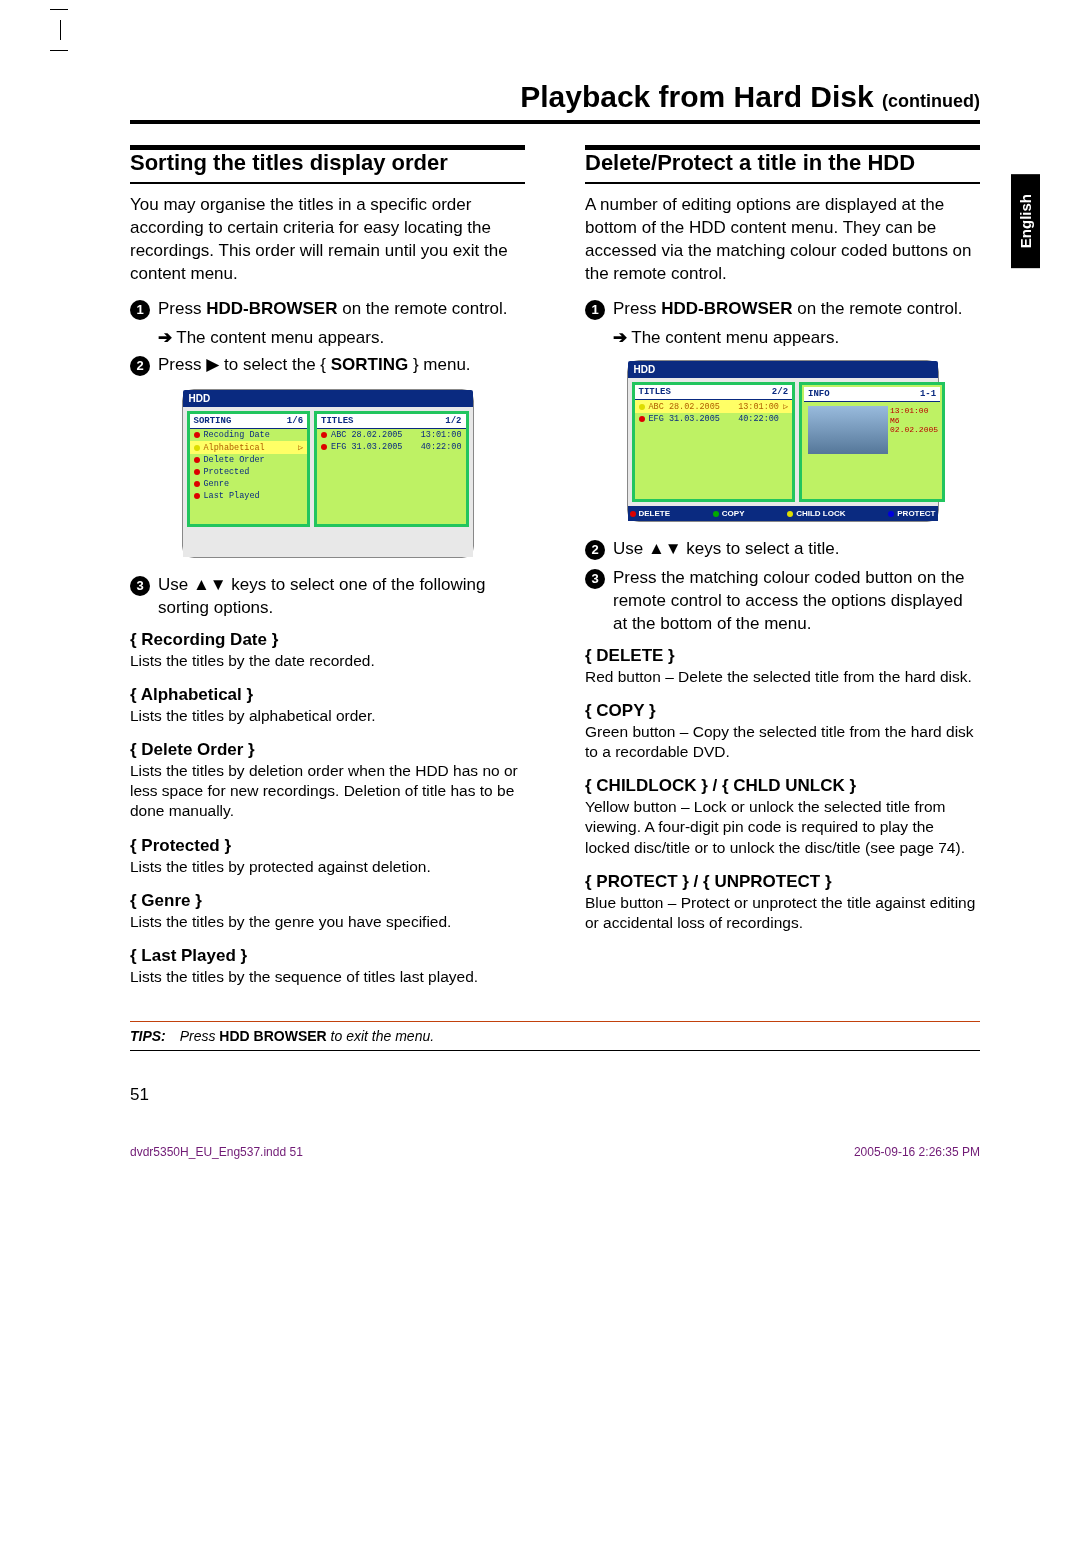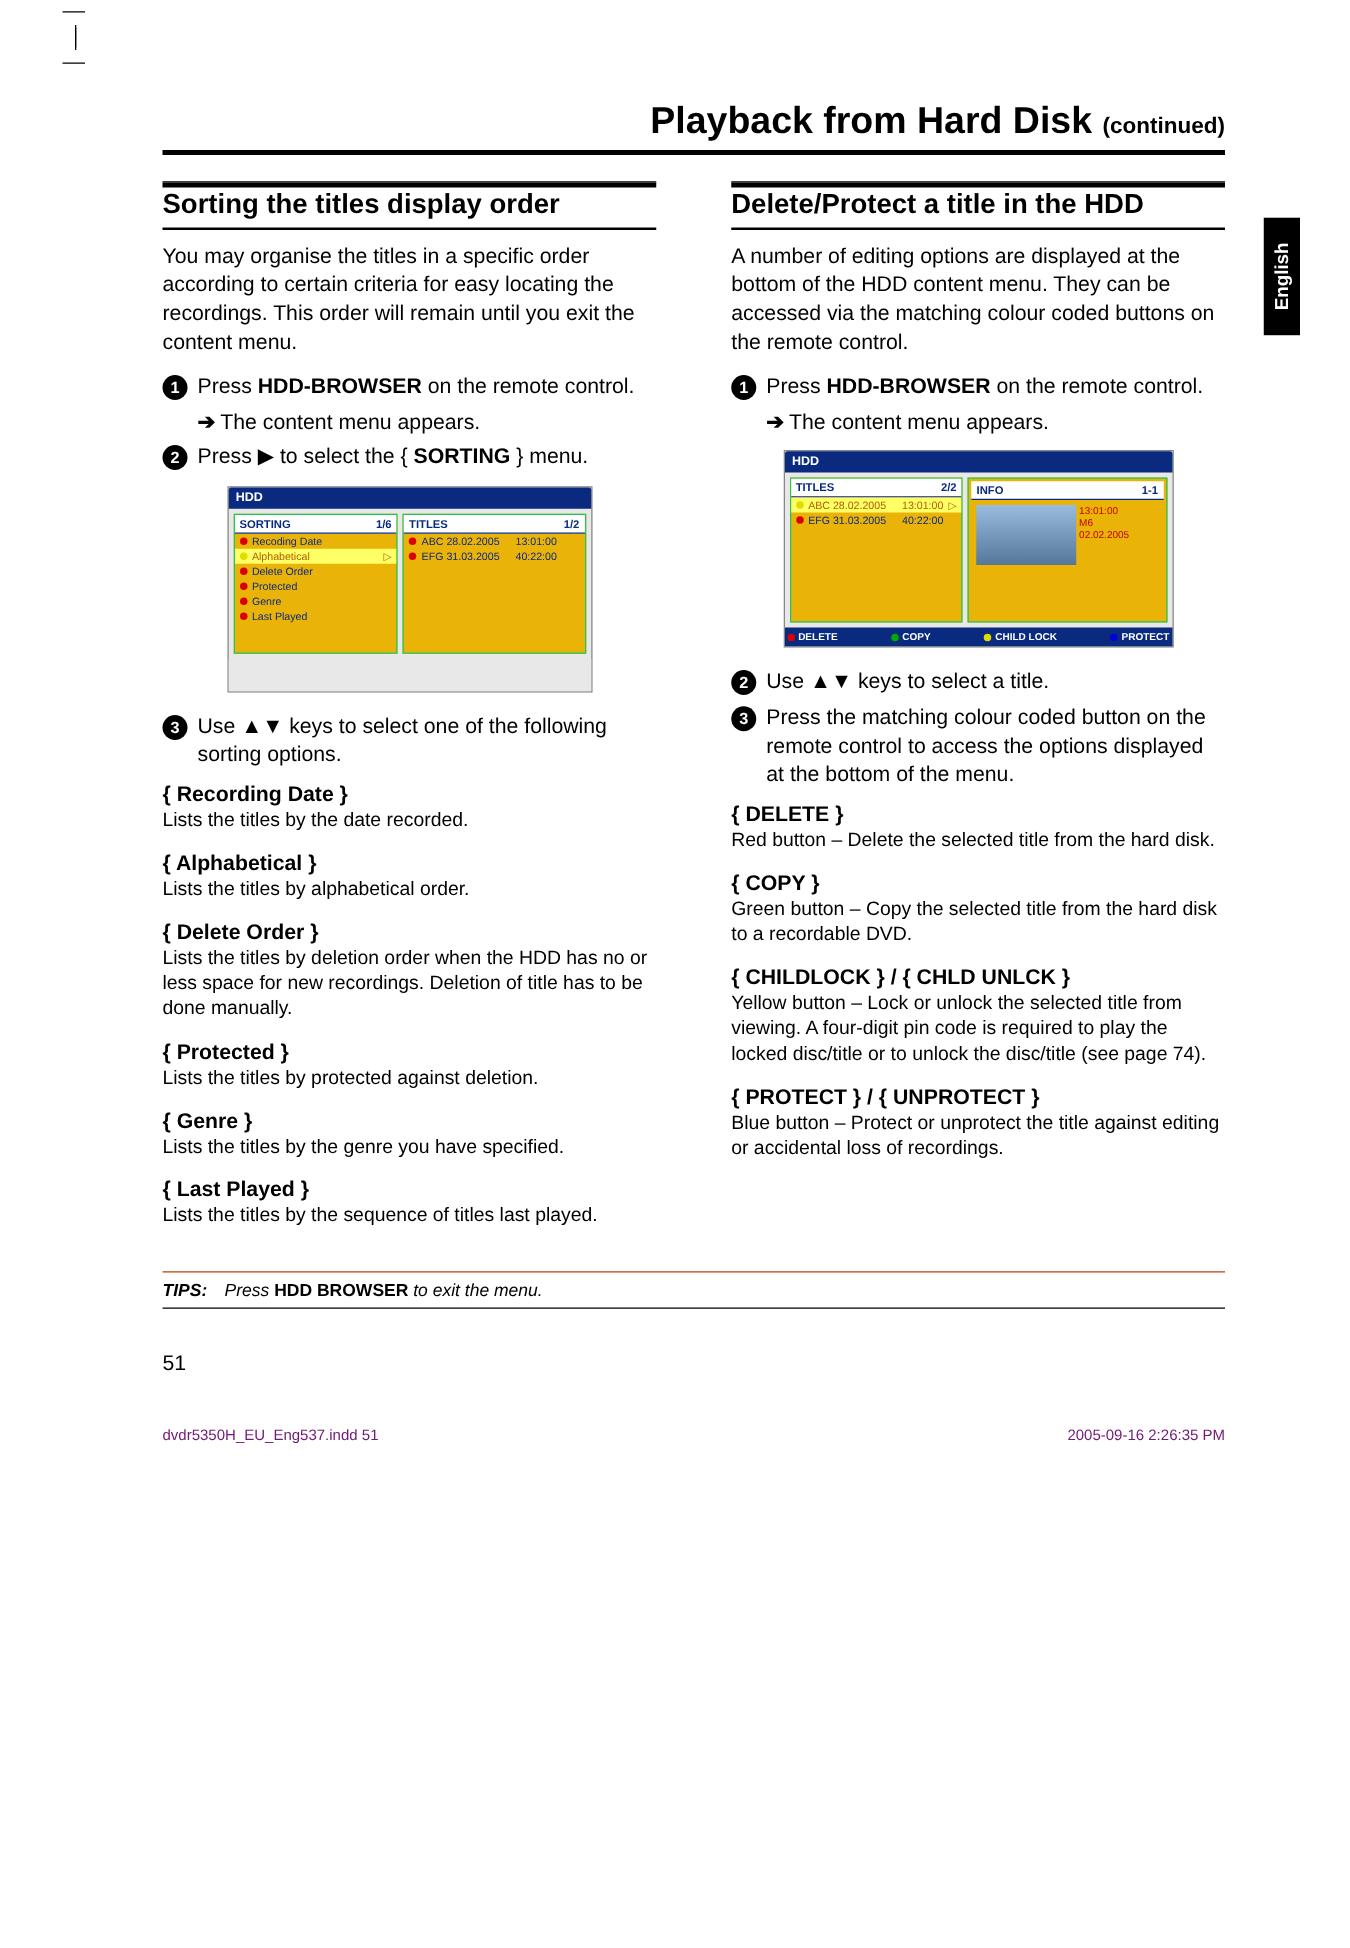--- a/index.html
+++ b/index.html
@@ -137,39 +137,40 @@
     color: #701a75;
     margin-top: 40px;
   }
 
   
   .osd {
     width: 290px;
     margin: 12px auto 16px auto;
     background: #e8e8e8;
     border: 1px solid #888;
-    border-radius: 0;
+    border-radius: 12px;
     font-size: 9px;
     color: #0a2a80;
   }
   .osd-header {
     background: #0a2a80;
     color: #fff;
     font-size: 10px;
     font-weight: bold;
     padding: 3px 6px;
     border-radius: 2px 2px 0 0;
   }
   .osd-panels { display: flex; gap: 4px; padding: 4px; }
   .osd-panel {
-    border: 1px solid #22c55e;
-    background: #eab308;
+    border: 3px solid #22c55e;
+    background: #bef264;
     flex: 1;
     min-height: 110px;
     position: relative;
+    font-family: Liberation Mono, monospace;
   }
   .osd-panel-hdr {
     display: flex;
     justify-content: space-between;
     background: #fff;
     color: #0a2a80;
     font-weight: bold;
     font-size: 9px;
     padding: 2px 4px;
     border-bottom: 1px solid #0a2a80;

